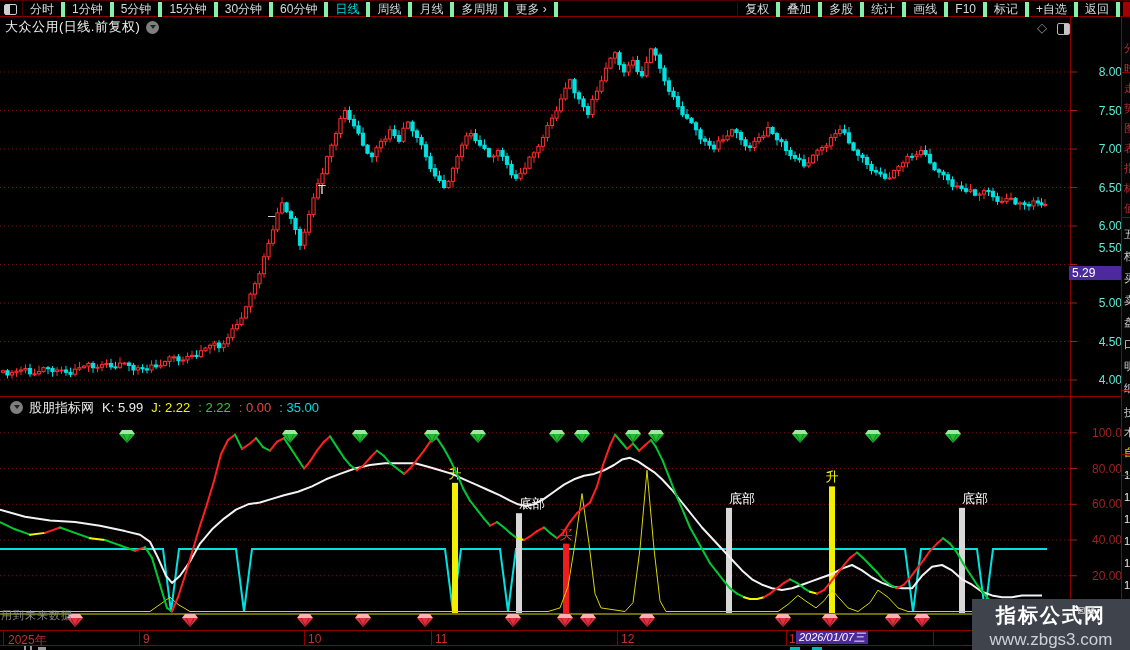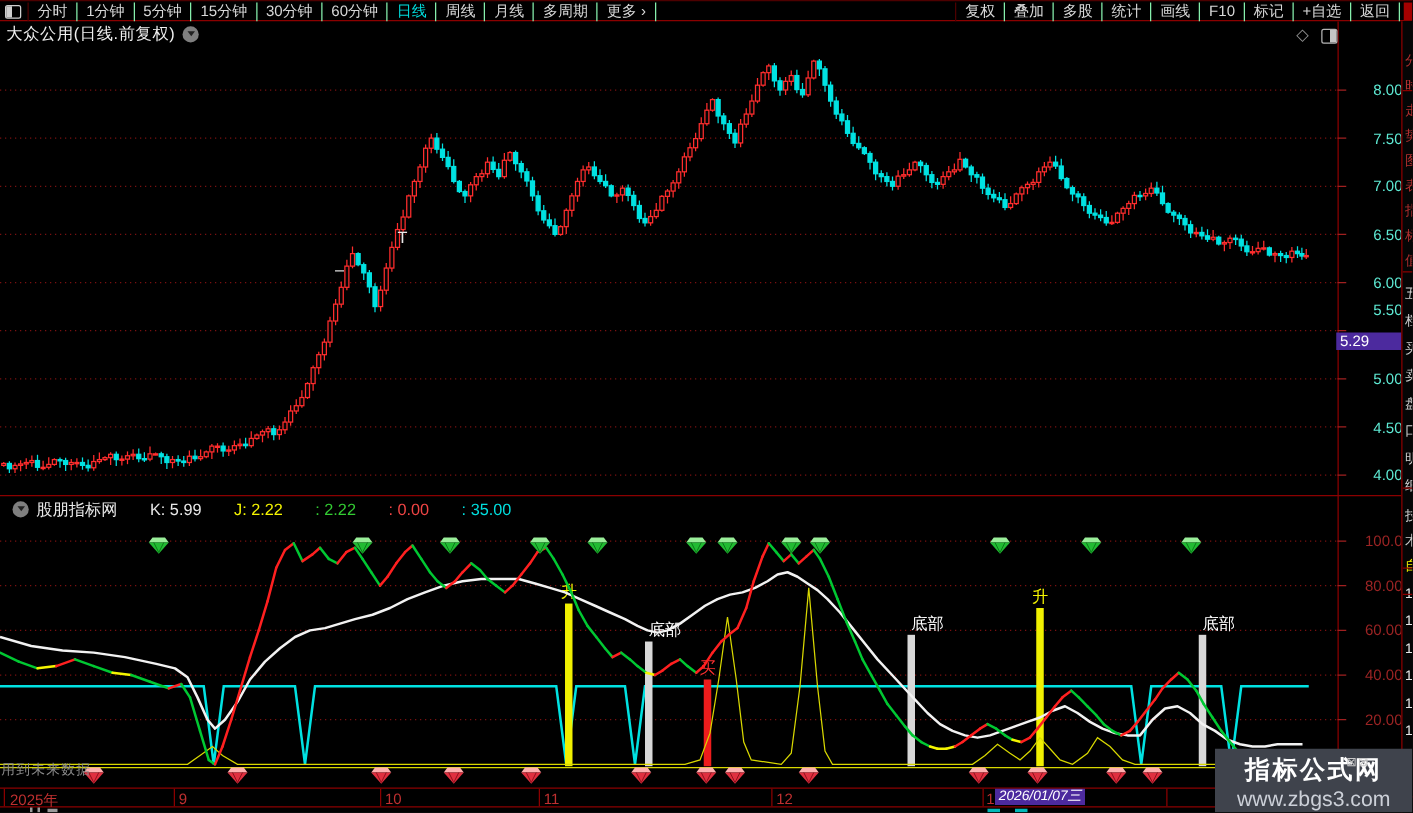--- a/index.html
+++ b/index.html
@@ -5,21 +5,21 @@
   html,body{margin:0;padding:0;background:#111;}
   .screen{position:relative;width:1130px;height:650px;background:#000;overflow:hidden;
     font-family:"Liberation Sans","DejaVu Sans",sans-serif;}
   
   .toolbar{position:absolute;top:0;left:0;width:1130px;height:17px;box-sizing:border-box;
     border-top:1px solid #4d0000;border-bottom:1px solid #8b0000;background:#000;z-index:6;}
   .tb-group{position:absolute;top:0;height:16px;display:flex;align-items:center;}
   #tb-left{left:22px;}
   #tb-right{right:10px;}
   .tb-item{font-size:12px;color:#d8d8d8;padding:0 7px;height:15px;line-height:15px;
-    border-right:1px solid #86efac;white-space:nowrap;}
+    border-right:4px solid #86efac;white-space:nowrap;}
   .tb-item:first-child{border-left:1px solid #4d0000;}
   .tb-item.active{color:#00dcdc;}
   .win-icon{position:absolute;left:4px;top:3px;width:11px;height:9px;border:1px solid #cfcfcf;
     border-radius:2px;background:linear-gradient(90deg,#cfcfcf 0 45%,#000 45%);z-index:7;}
   .tb-corner{position:absolute;right:0;top:1px;width:7px;height:14px;background:#a40000;z-index:7;}
   
   .title-row{position:absolute;left:5px;top:19px;height:16px;display:flex;align-items:center;z-index:6;}
   .stock-title{font-size:13px;color:#f0f0f0;letter-spacing:0.5px;white-space:nowrap;}
   .chev-circle{display:inline-block;width:13px;height:13px;border-radius:50%;background:#7f7f7f;
     margin-left:6px;position:relative;}
@@ -29,21 +29,21 @@
   .panel-icon{position:absolute;left:1057px;top:23px;width:11px;height:10px;border:1px solid #b5b5b5;
     border-radius:2px;background:linear-gradient(90deg,#000 0 55%,#c5c5c5 55%);z-index:6;}
   
   .yl{position:absolute;width:50px;text-align:right;font-size:12px;color:#5eead4;z-index:3;}
   .yl2{position:absolute;width:50px;text-align:right;font-size:12px;color:#9c2424;z-index:3;}
   .price-badge{position:absolute;left:1069px;width:54px;height:14px;background:#4c2a9e;color:#fff;
     font-size:12px;line-height:14px;padding-left:3px;box-sizing:border-box;z-index:5;}
   
   .ind-header{position:absolute;left:4px;top:400px;height:15px;display:flex;align-items:center;z-index:4;}
   .ind-name{font-size:13px;color:#e8e8e8;margin-left:6px;white-space:nowrap;}
-  .ind-val{font-size:13px;margin-left:26px;white-space:nowrap;}
+  .ind-val{font-size:13px;margin-left:8px;white-space:nowrap;}
   .future-note{position:absolute;left:1px;top:608px;font-size:11px;color:#8a8a8a;z-index:4;letter-spacing:1px;}
   
   .date-label{position:absolute;top:632px;font-size:12px;color:#c03030;z-index:3;white-space:nowrap;}
   .date-badge{position:absolute;top:631px;height:13px;background:#4c2a9e;color:#fff;font-size:11px;
     line-height:13px;padding:0 3px;z-index:4;white-space:nowrap;}
   
   .watermark{position:absolute;left:972px;top:599px;width:158px;height:51px;background:#3f434c;
     z-index:9;text-align:center;}
   .wm1{font-size:20px;font-weight:bold;color:#fff;margin-top:3px;letter-spacing:2px;}
   .wm2{font-size:17px;color:#ccd0d8;margin-top:1px;}

